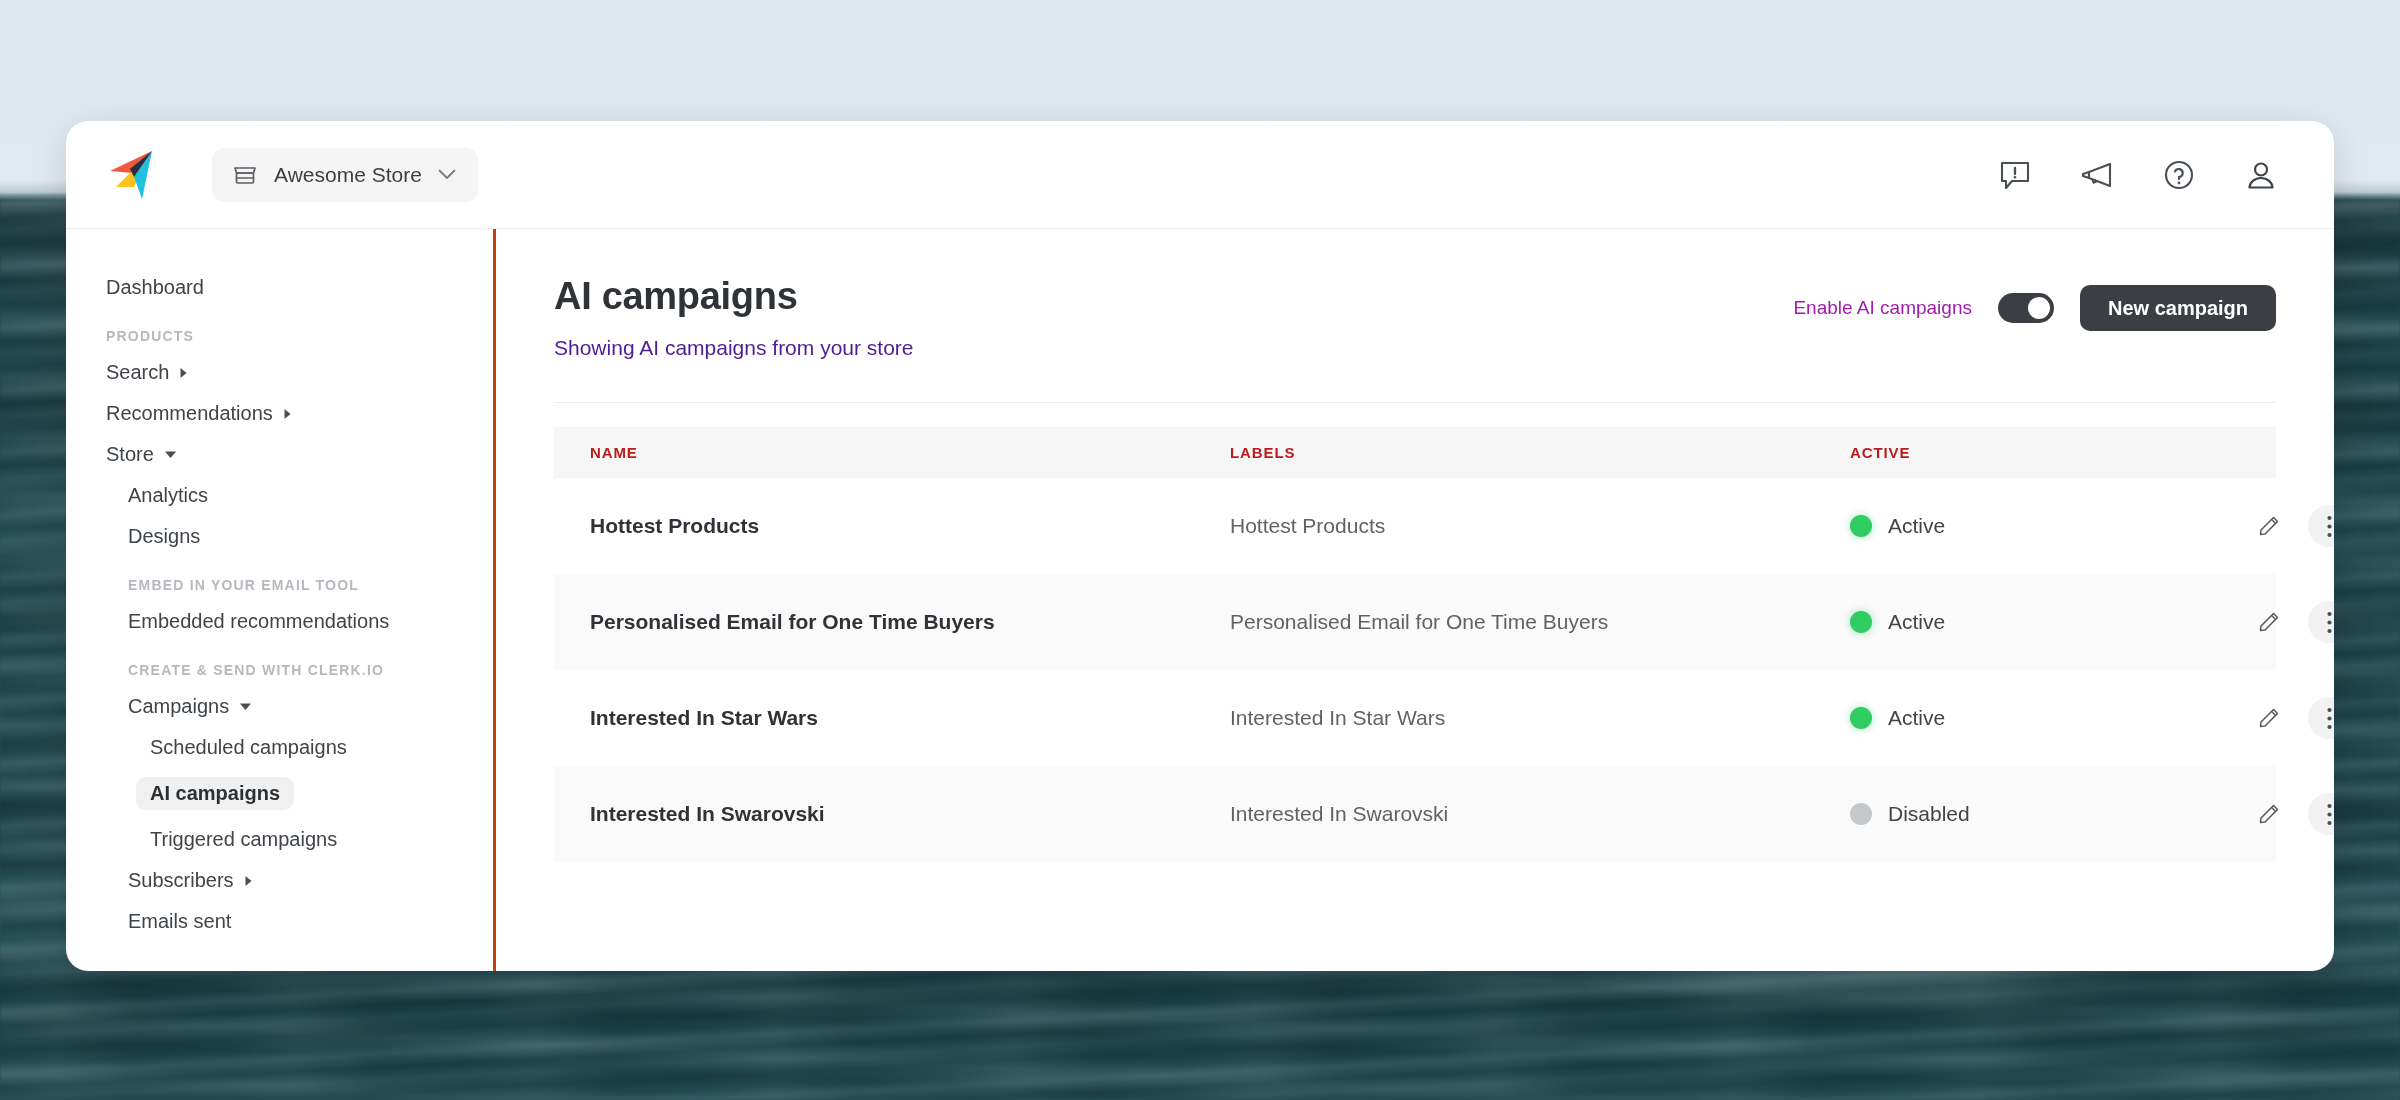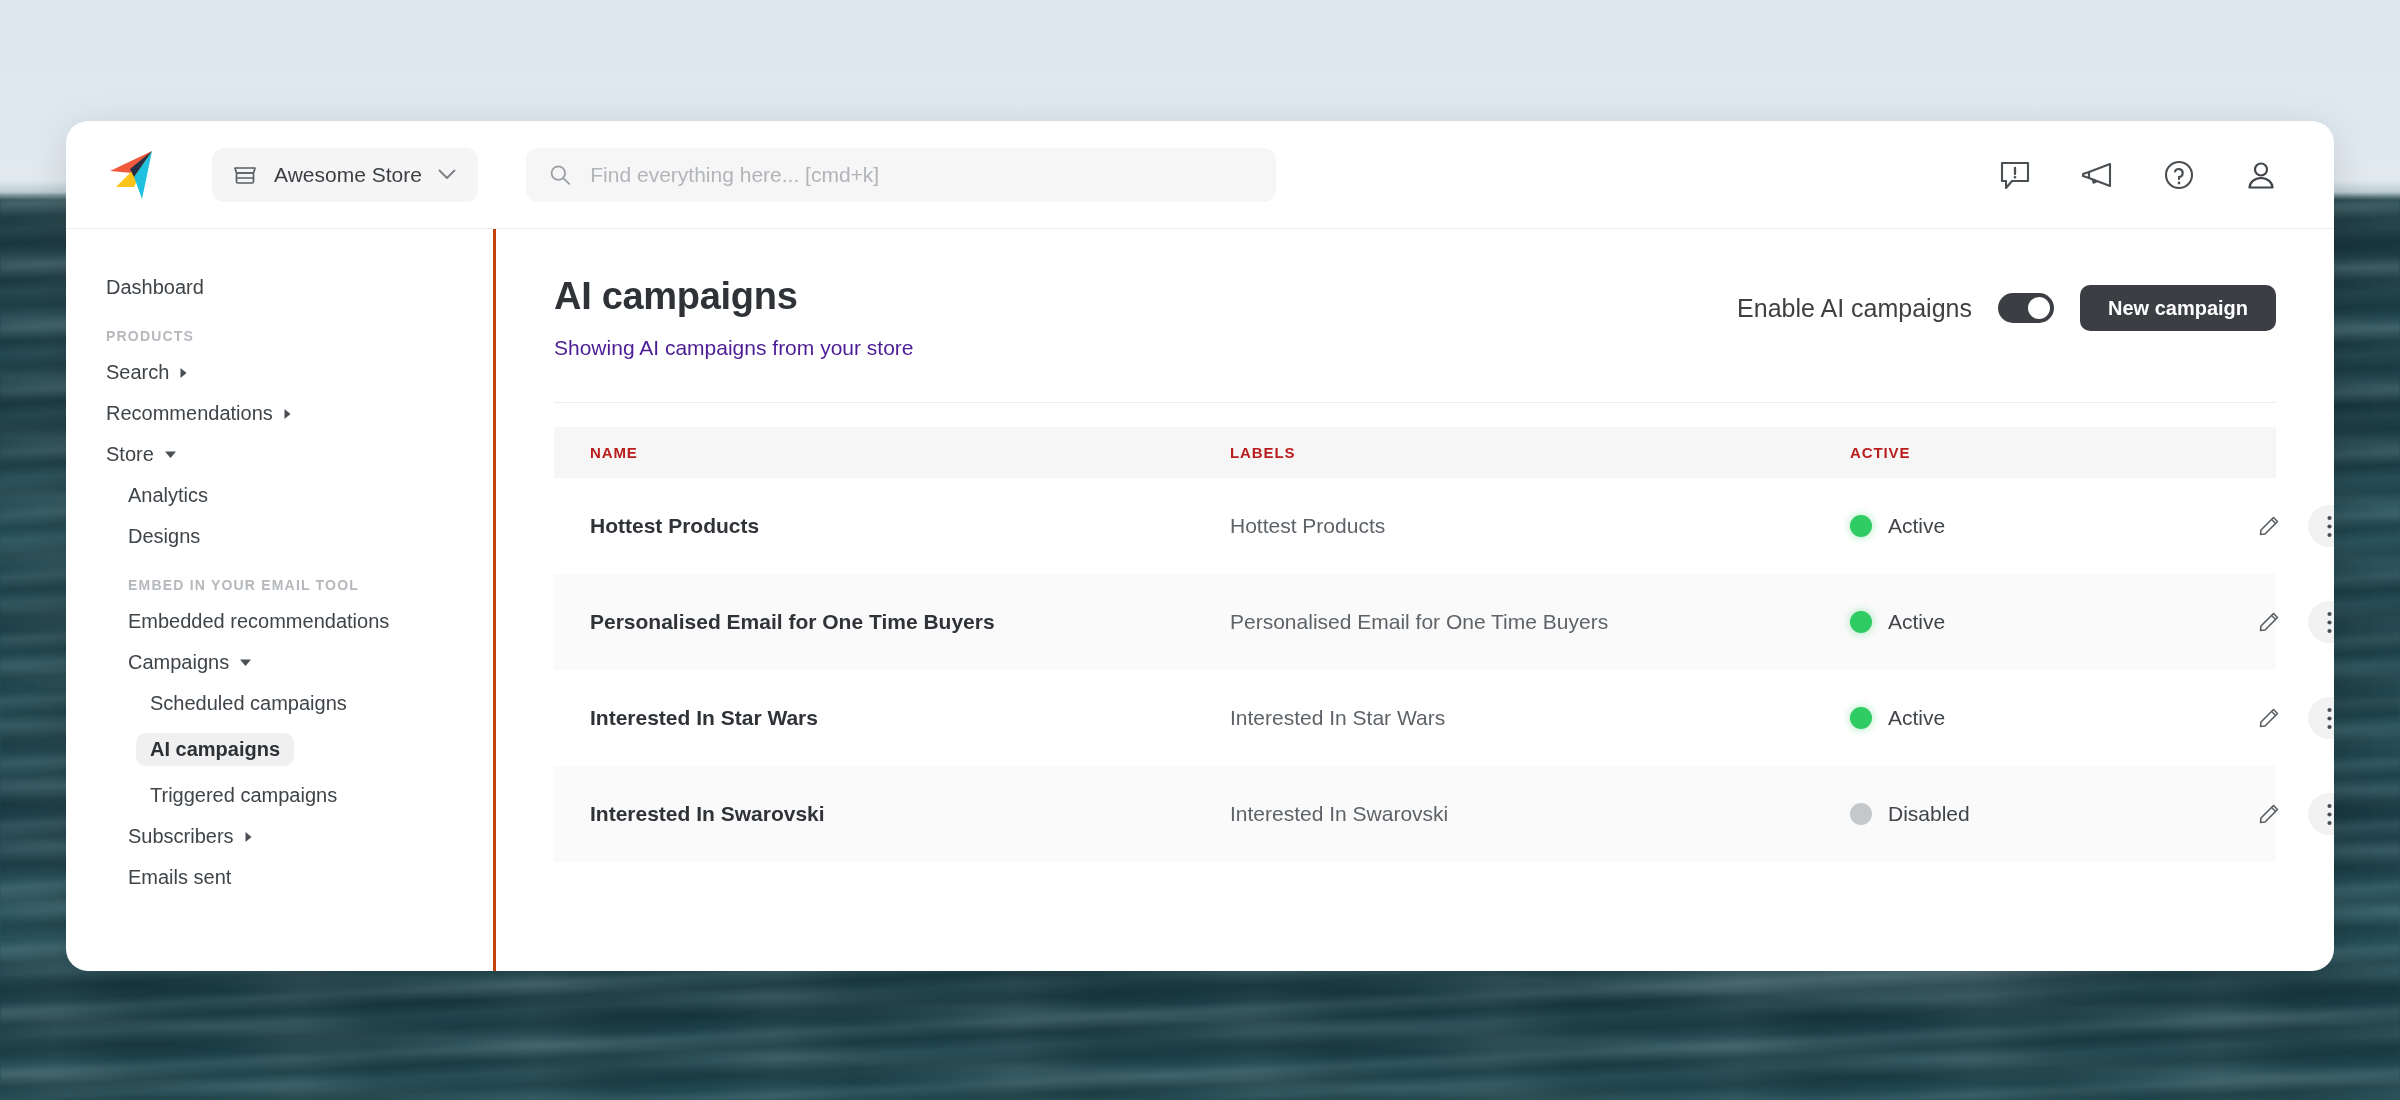--- a/index.html
+++ b/index.html
@@ -194,21 +194,21 @@
     color: #4c1d95;
     margin-top: 18px;
   }
   #head-actions {
     margin-left: auto;
     display: flex;
     align-items: center;
     gap: 26px;
     padding-top: 10px;
   }
-  #toggle-label { font-size: 25px; color: #404040; }
+  #toggle-label { font-size: 19px; color: #a21caf; }
   #ai-toggle {
     width: 56px; height: 30px;
     border-radius: 15px;
     background: #3b3f43;
     position: relative;
     cursor: pointer;
     flex: none;
   }
   #ai-toggle::after {
     content: "";
@@ -317,27 +317,20 @@
         <path d="M3 6 H23 L21.5 11 H4.5 Z" fill="none" stroke="#5a5f64" stroke-width="1.7" stroke-linejoin="round"></path>
         <rect x="4.5" y="11" width="17" height="10" rx="1.5" fill="none" stroke="#5a5f64" stroke-width="1.7"></rect>
         <line x1="4.5" y1="16" x2="21.5" y2="16" stroke="#5a5f64" stroke-width="1.5"></line>
       </svg>
       <span class="store-name">Awesome Store</span>
       <svg class="chev-down" viewBox="0 0 18 11">
         <path d="M1.5 1.5 L9 9 L16.5 1.5" fill="none" stroke="#7b8085" stroke-width="1.9" stroke-linecap="round" stroke-linejoin="round"></path>
       </svg>
     </div>
 
-    <div id="search-box">
-      <svg class="search-icon" width="26" height="26" viewBox="0 0 26 26">
-        <circle cx="11" cy="11" r="7.2" fill="none" stroke="#9aa0a5" stroke-width="1.9"></circle>
-        <line x1="16.3" y1="16.3" x2="22.5" y2="22.5" stroke="#9aa0a5" stroke-width="1.9" stroke-linecap="round"></line>
-      </svg>
-      <input id="search-input" type="text" placeholder="Find everything here... [cmd+k]" style="">
-    </div>
 
     <div id="topbar-actions">
       <svg class="tb-icon" viewBox="0 0 34 34">
         <path d="M4 5 H30 V23 H14 L8 30 V23 H4 Z" fill="none" stroke="#4a4f54" stroke-width="2.1" stroke-linejoin="round"></path>
         <line x1="17" y1="10" x2="17" y2="16" stroke="#4a4f54" stroke-width="2.3" stroke-linecap="round"></line>
         <circle cx="17" cy="19.3" r="1.3" fill="#4a4f54"></circle>
       </svg>
       <svg class="tb-icon" viewBox="0 0 34 34">
         <path d="M30 6 L30 28 L9 20 L9 14 Z" fill="none" stroke="#4a4f54" stroke-width="2.1" stroke-linejoin="round"></path>
         <path d="M9 14 L3 16 L3 18 L9 20 Z" fill="none" stroke="#4a4f54" stroke-width="2.1" stroke-linejoin="round"></path>
@@ -393,20 +386,21 @@
       <div class="nav-link indent-1">
         <span class="nav-pill">Designs</span>
       </div>
 
       <div class="nav-section indent-1">EMBED IN YOUR EMAIL TOOL</div>
 
       <div class="nav-link indent-1">
         <span class="nav-pill">Embedded recommendations</span>
       </div>
 
+      <div class="nav-section indent-1">CREATE &amp; SEND WITH CLERK.IO</div>
 
       <div class="nav-link indent-1">
         <span class="nav-pill">Campaigns</span>
         <svg class="caret-down" viewBox="0 0 13 9">
           <path d="M1 1.5 L12 1.5 L6.5 8 Z" fill="#4a4f54"></path>
         </svg>
       </div>
 
       <div class="nav-link indent-2">
         <span class="nav-pill">Scheduled campaigns</span>

